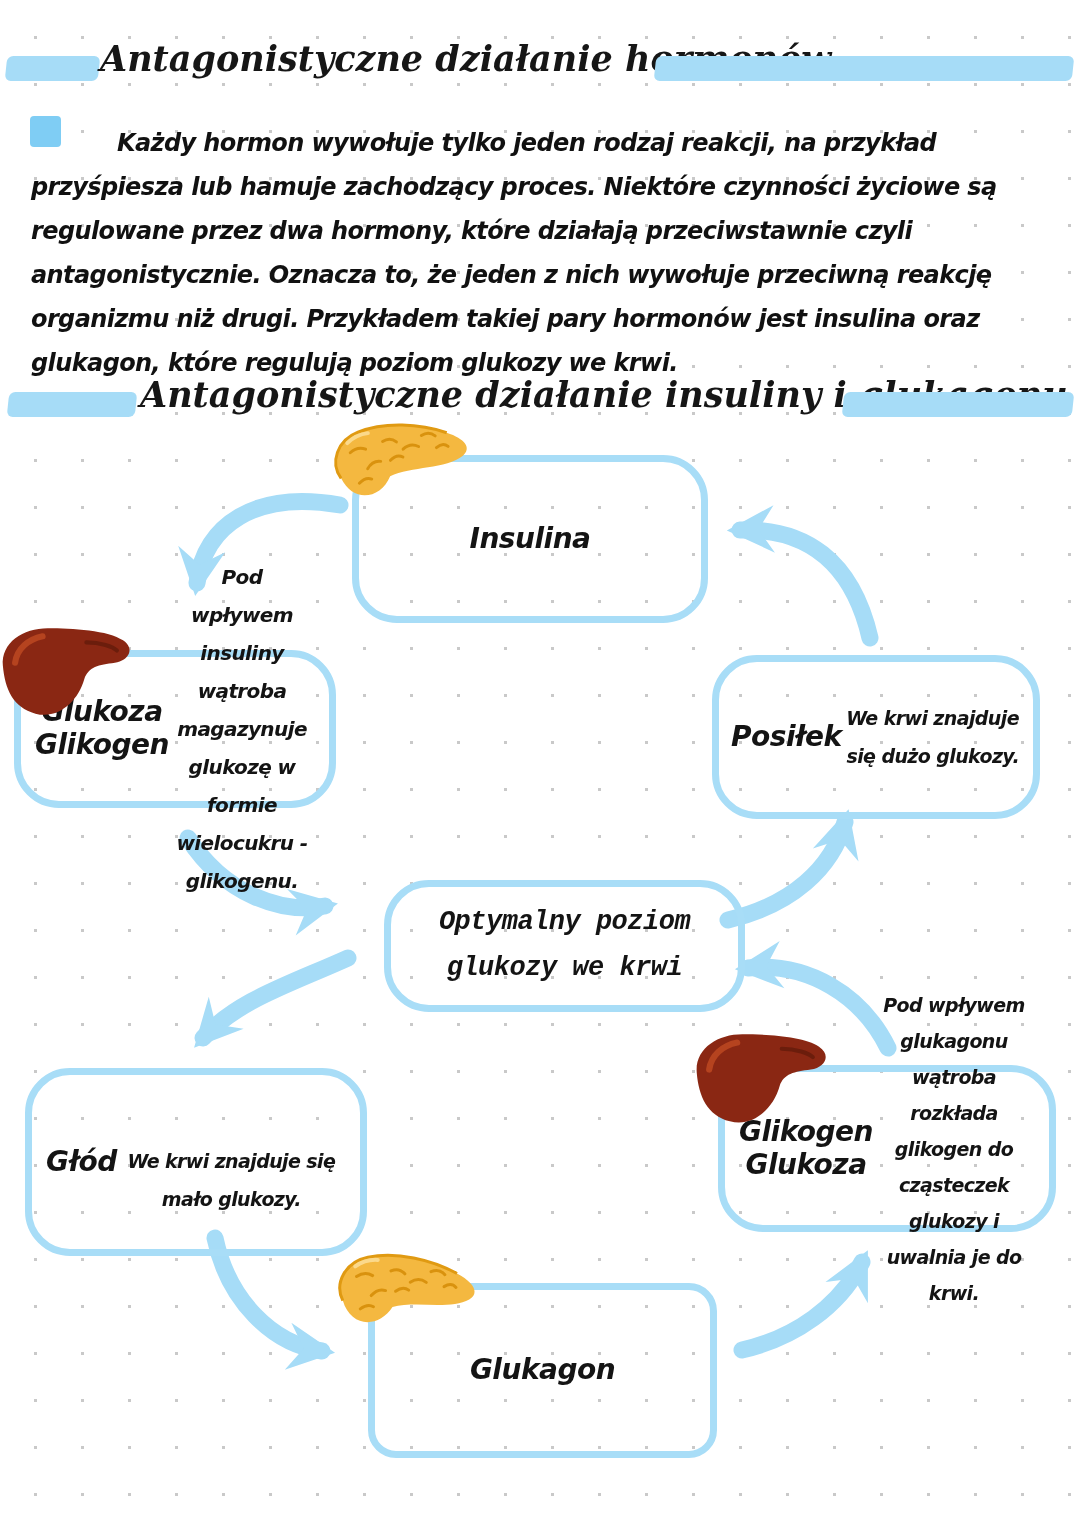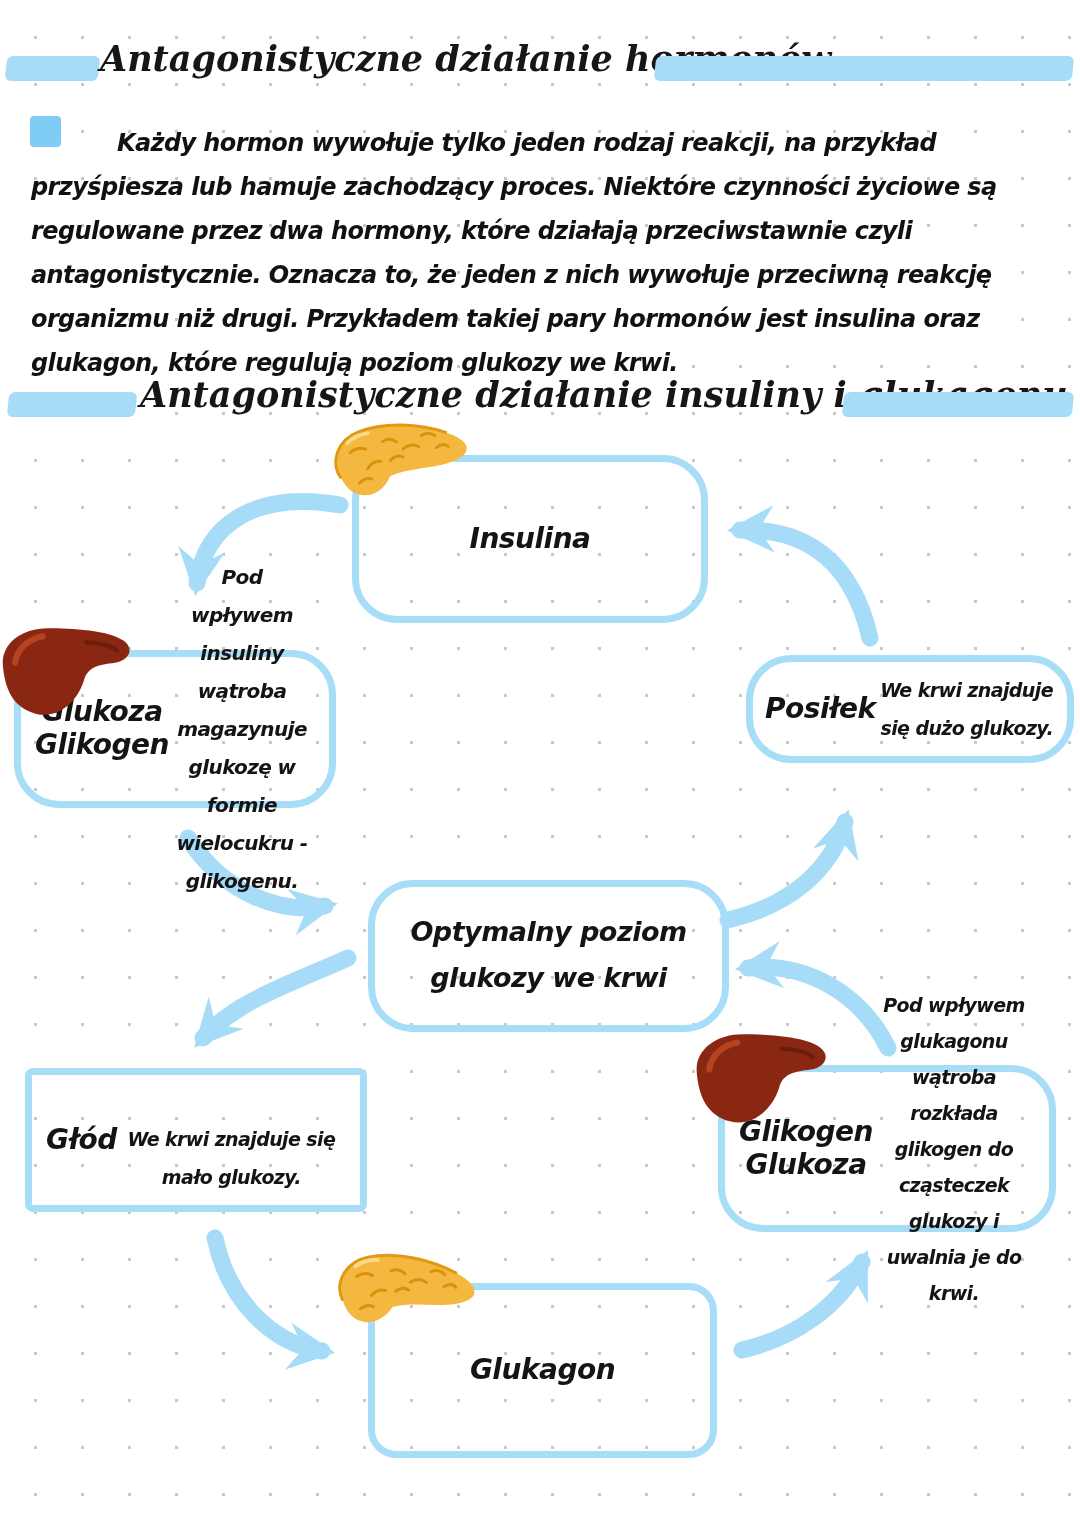--- a/index.html
+++ b/index.html
@@ -76,30 +76,30 @@
 
   <div class="node" style="left:352px;top:455px;width:356px;height:168px;">
     <div class="node-title">Insulina</div>
   </div>
 
   <div class="node" style="left:14px;top:650px;width:322px;height:158px;">
     <div class="node-title">Glukoza Glikogen</div>
     <div class="node-body">Pod wpływem insuliny wątroba magazynuje glukozę w formie wielocukru - glikogenu.</div>
   </div>
 
-  <div class="node" style="left:746px;top:655px;width:328px;height:108px;padding-left:12px;">
+  <div class="node" style="left:712px;top:655px;width:328px;height:164px;padding-left:12px;">
     <div class="node-title">Posiłek</div>
     <div class="node-body" style="font-size:19px;text-align:right;">We krwi znajduje się dużo glukozy.</div>
   </div>
 
-  <div class="node" style="left:368px;top:880px;width:361px;height:152px;">
+  <div class="node" style="left:384px;top:880px;width:361px;height:132px;font-family:Liberation Mono, monospace;">
     <div class="node-title big">Optymalny poziom glukozy we krwi</div>
   </div>
 
-  <div class="node" style="left:25px;top:1068px;width:342px;height:144px;border-radius:8px;">
+  <div class="node" style="left:25px;top:1068px;width:342px;height:188px;">
     <div class="node-title">Głód</div>
     <div class="node-body" style="font-size:19px;margin-top:36px;">We krwi znajduje się mało glukozy.</div>
   </div>
 
   <div class="node" style="left:718px;top:1065px;width:338px;height:167px;">
     <div class="node-title">Glikogen  Glukoza</div>
     <div class="node-body" style="font-size:19px;line-height:36px;">Pod wpływem glukagonu wątroba rozkłada glikogen do cząsteczek glukozy i uwalnia je do krwi.</div>
   </div>
 
   <div class="node" style="left:368px;top:1283px;width:349px;height:175px;border-radius:28px;">

